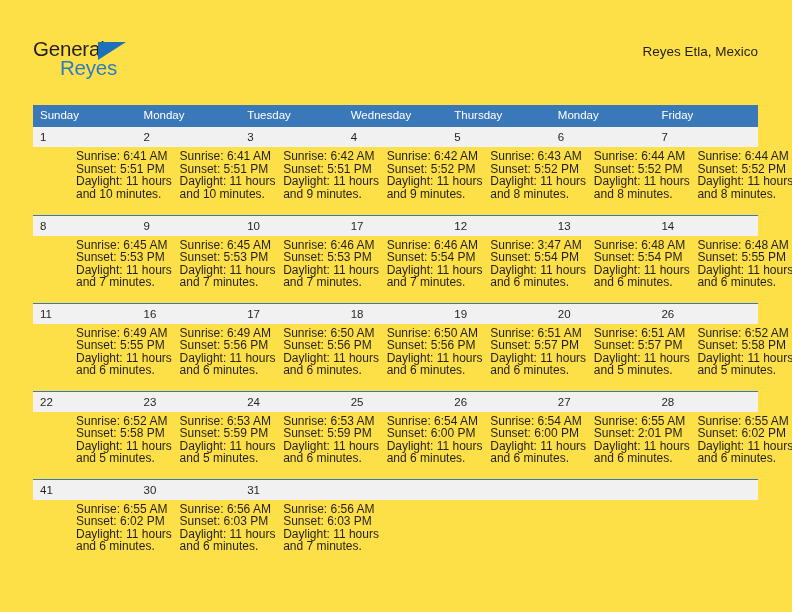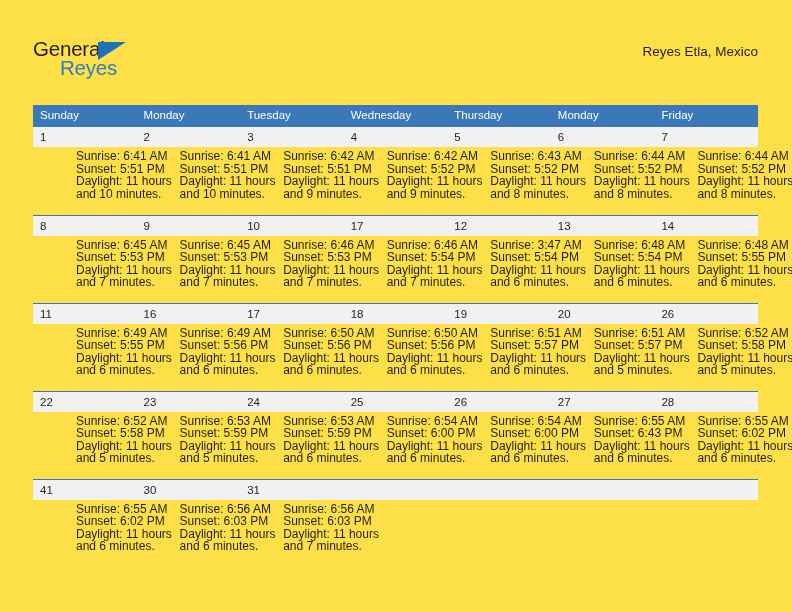--- a/index.html
+++ b/index.html
@@ -415,21 +415,21 @@
               <div>Sunrise: 6:54 AM</div>
               <div>Sunset: 6:00 PM</div>
               <div>Daylight: 11 hours</div>
               <div>and 6 minutes.</div>
             </div>
           </td>
           <td>
             <div class="daynum">27</div>
             <div class="details">
               <div>Sunrise: 6:55 AM</div>
-              <div>Sunset: 6:43 PM</div>
+              <div>Sunset: 2:01 PM</div>
               <div>Daylight: 11 hours</div>
               <div>and 6 minutes.</div>
             </div>
           </td>
           <td>
             <div class="daynum">28</div>
             <div class="details">
               <div>Sunrise: 6:55 AM</div>
               <div>Sunset: 6:02 PM</div>
               <div>Daylight: 11 hours</div>

